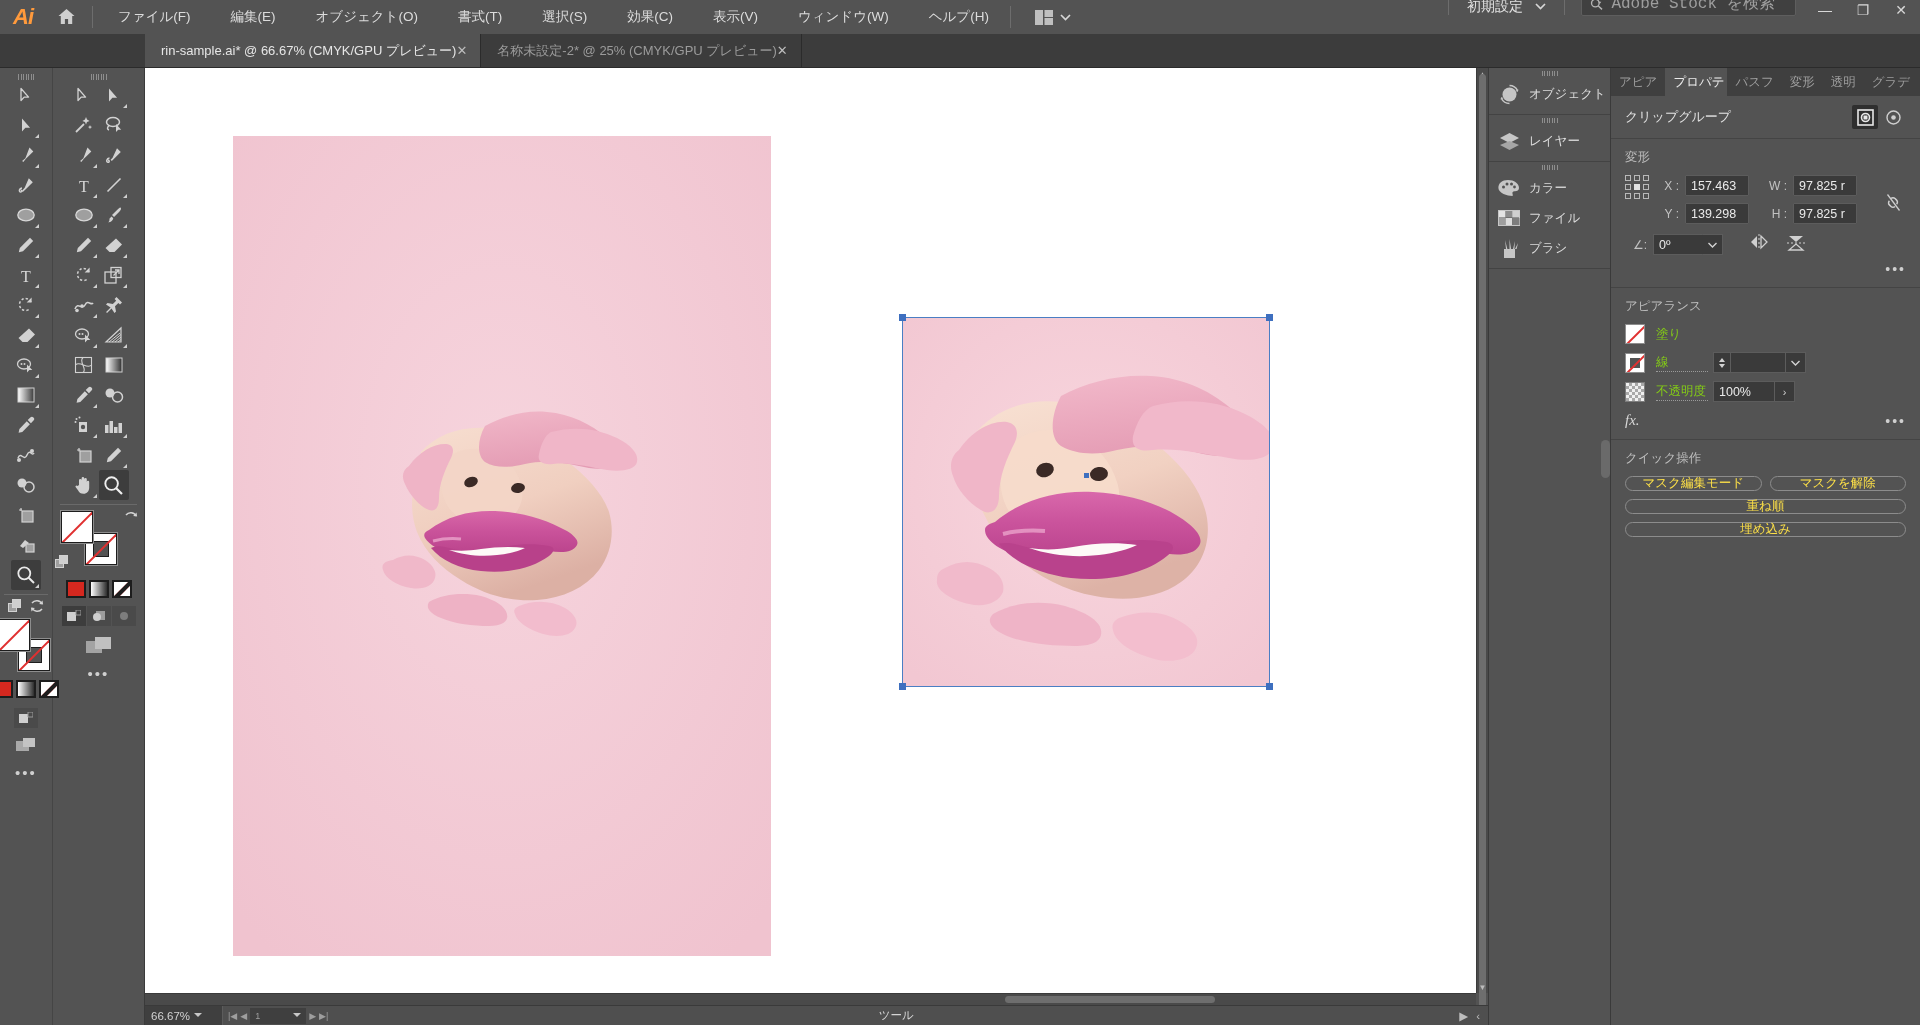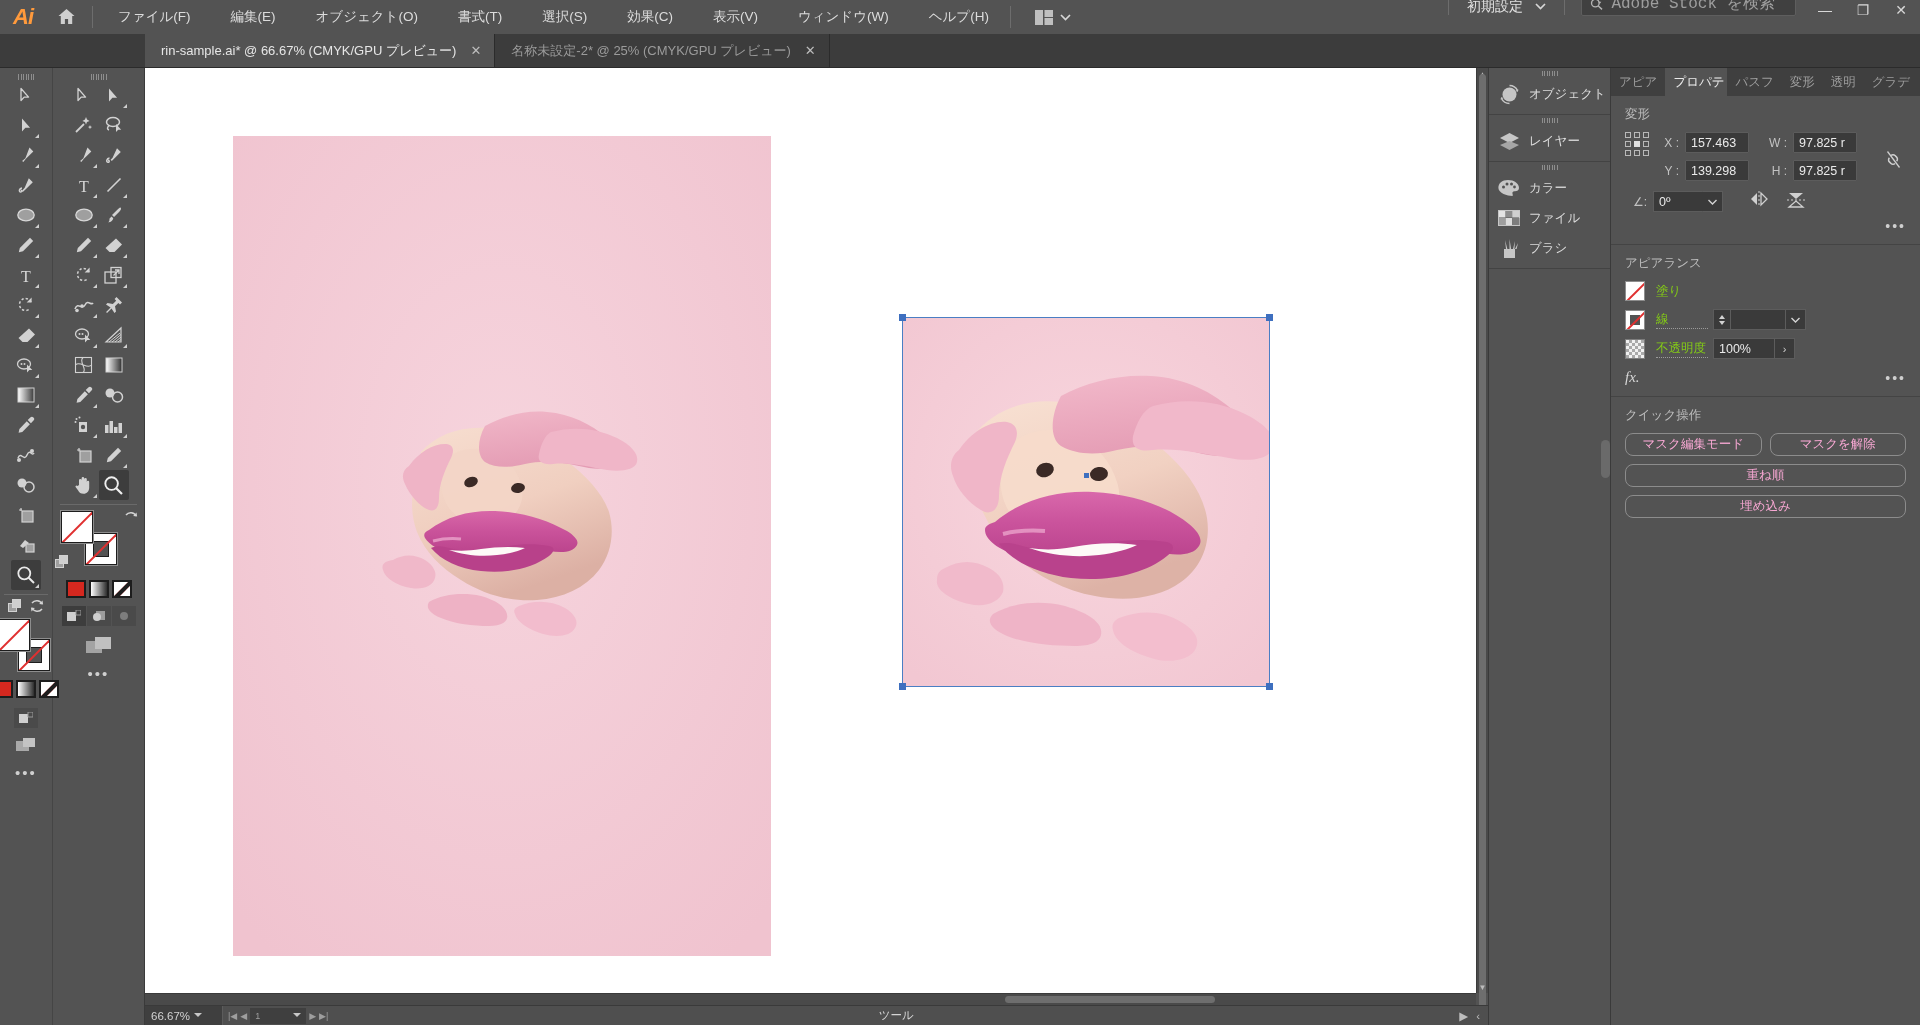--- a/index.html
+++ b/index.html
@@ -44,21 +44,21 @@
   }
   .search-box input::placeholder{color:#9e9e9e;}
   .win-ctl{display:flex;align-items:center;height:34px;}
   .win-btn{width:38px;height:34px;display:flex;align-items:center;justify-content:center;color:#d8d8d8;font-size:14px;}
 
   
   .tabbar{height:34px;min-height:34px;background:#3c3c3c;display:flex;align-items:stretch;
           border-bottom:1px solid #2b2b2b;}
   .tabbar-lead{width:145px;background:#3c3c3c;}
   .doc-tab{
-    display:flex;align-items:center;gap:14px;padding:0 13px 0 16px;font-size:13px;
+    display:flex;align-items:center;padding:0 13px 0 16px;font-size:13px;
     background:#3c3c3c;color:#9b9b9b;border-right:1px solid #2b2b2b;white-space:nowrap;
   }
   .doc-tab.active{background:#535353;color:#e6e6e6;}
   .tab-x{font-size:13px;color:#bdbdbd;line-height:1;}
   .tabbar-rest{flex:1;background:#3c3c3c;}
 
   
   .body{flex:1;display:flex;min-height:0;}
 
   
@@ -188,21 +188,21 @@
   .stepper{display:flex;flex-direction:column;justify-content:center;width:17px;height:21px;background:#3a3a3a;border:1px solid #5c5c5c;border-right:none;align-items:center;gap:2px;}
   .stepper i{display:block;width:0;height:0;border-left:3.5px solid transparent;border-right:3.5px solid transparent;}
   .stepper i.up{border-bottom:4px solid #d3d3d3;}
   .stepper i.dn{border-top:4px solid #d3d3d3;}
   .combo{display:flex;align-items:center;}
   .combo .fld{background:#3a3a3a;border:1px solid #5c5c5c;height:21px;width:56px;}
   .combo .drop{background:#3a3a3a;border:1px solid #5c5c5c;border-left:none;height:21px;width:20px;display:flex;align-items:center;justify-content:center;}
   .opacity-fld{background:#3a3a3a;border:1px solid #5c5c5c;height:21px;width:62px;display:flex;align-items:center;padding:0 5px;font-size:12.5px;color:#eaeaea;}
   .opacity-more{background:#3a3a3a;border:1px solid #5c5c5c;border-left:none;height:21px;width:20px;display:flex;align-items:center;justify-content:center;color:#d0d0d0;font-size:11px;}
   .qa-btn{
-    border:1px solid #8c8c8c;background:transparent;color:#f9a8d4;font-size:12.5px;height:23px;
+    border:1px solid #8c8c8c;background:transparent;color:#fde047;font-size:12.5px;height:15px;
     display:flex;align-items:center;justify-content:center;border-radius:8px;font-family:inherit;
   }
   .more-dots{color:#cfcfcf;letter-spacing:2px;font-size:14px;}
   .fx{font-style:italic;font-size:15px;color:#d7d7d7;font-family:"Liberation Serif",serif;}
   .panel-scroll{position:absolute;right:310px;top:440px;width:9px;height:38px;background:#6a6a6a;border-radius:5px;}
 </style>
 </head>
 <body>
 
 <div class="app">
@@ -982,20 +982,38 @@
         <div class="ptab">アピア</div>
         <div class="ptab active">プロパティ</div>
         <div class="ptab">パスフ</div>
         <div class="ptab">変形</div>
         <div class="ptab">透明</div>
         <div class="ptab">グラデ</div>
       </div>
 
       <div class="props-body">
 
+        <div class="obj-head">
+          <div class="obj-name">クリップグループ</div>
+          <div style="display:flex;gap:2px;">
+            <div class="icon-btn act">
+              <svg width="17" height="17" viewBox="0 0 17 17">
+                  <rect x="1" y="1" width="15" height="15" fill="none" stroke="#e8e8e8" stroke-width="1.6"></rect>
+                  <circle cx="8.5" cy="8.5" r="4" fill="none" stroke="#e8e8e8" stroke-width="1.6"></circle>
+                  <rect x="6.5" y="6.5" width="4" height="4" fill="#e8e8e8"></rect>
+                </svg>
+            </div>
+            <div class="icon-btn">
+              <svg width="17" height="17" viewBox="0 0 17 17">
+                  <circle cx="8.5" cy="8.5" r="6.5" fill="none" stroke="#cfcfcf" stroke-width="1.4"></circle>
+                  <circle cx="8.5" cy="8.5" r="2.3" fill="#cfcfcf"></circle>
+                </svg>
+            </div>
+          </div>
+        </div>
 
         <div class="psec">
           <div class="psec-title">変形</div>
           <div class="prow" style="align-items:flex-start;">
             <div class="ref-grid">
               <i></i>
                 <i></i>
                 <i></i>
                 <i></i>
                 <i class="on"></i>

